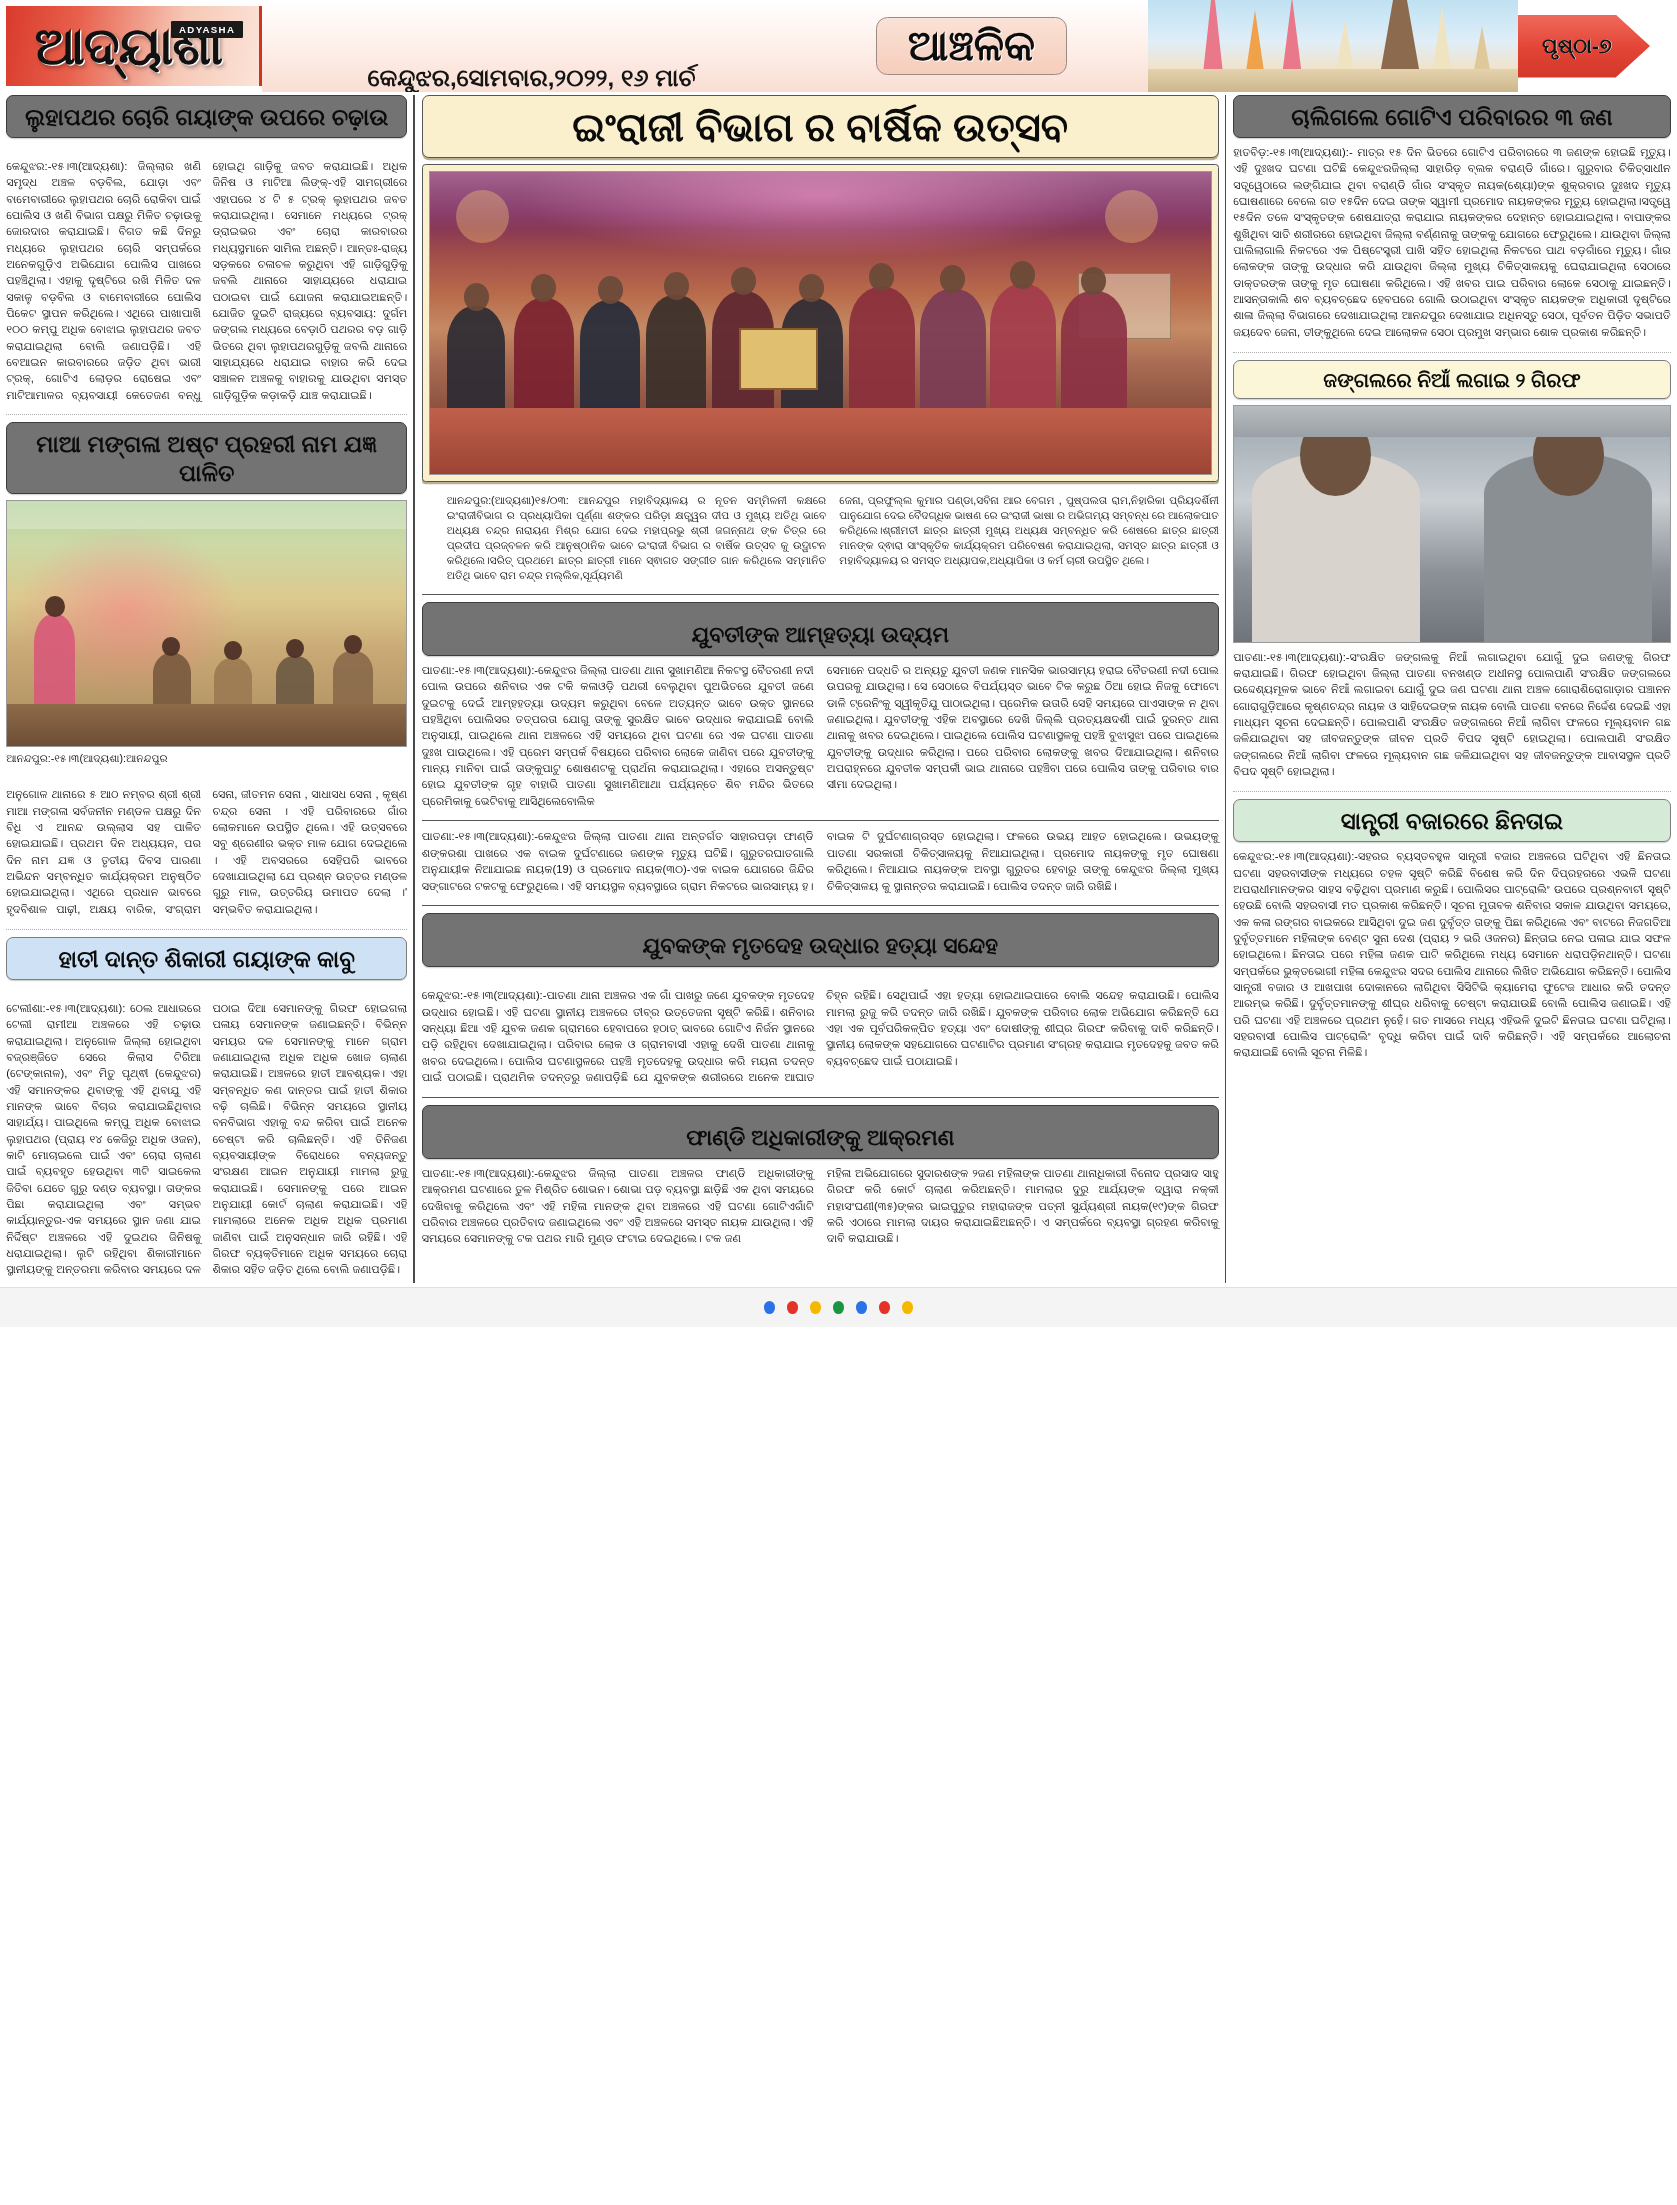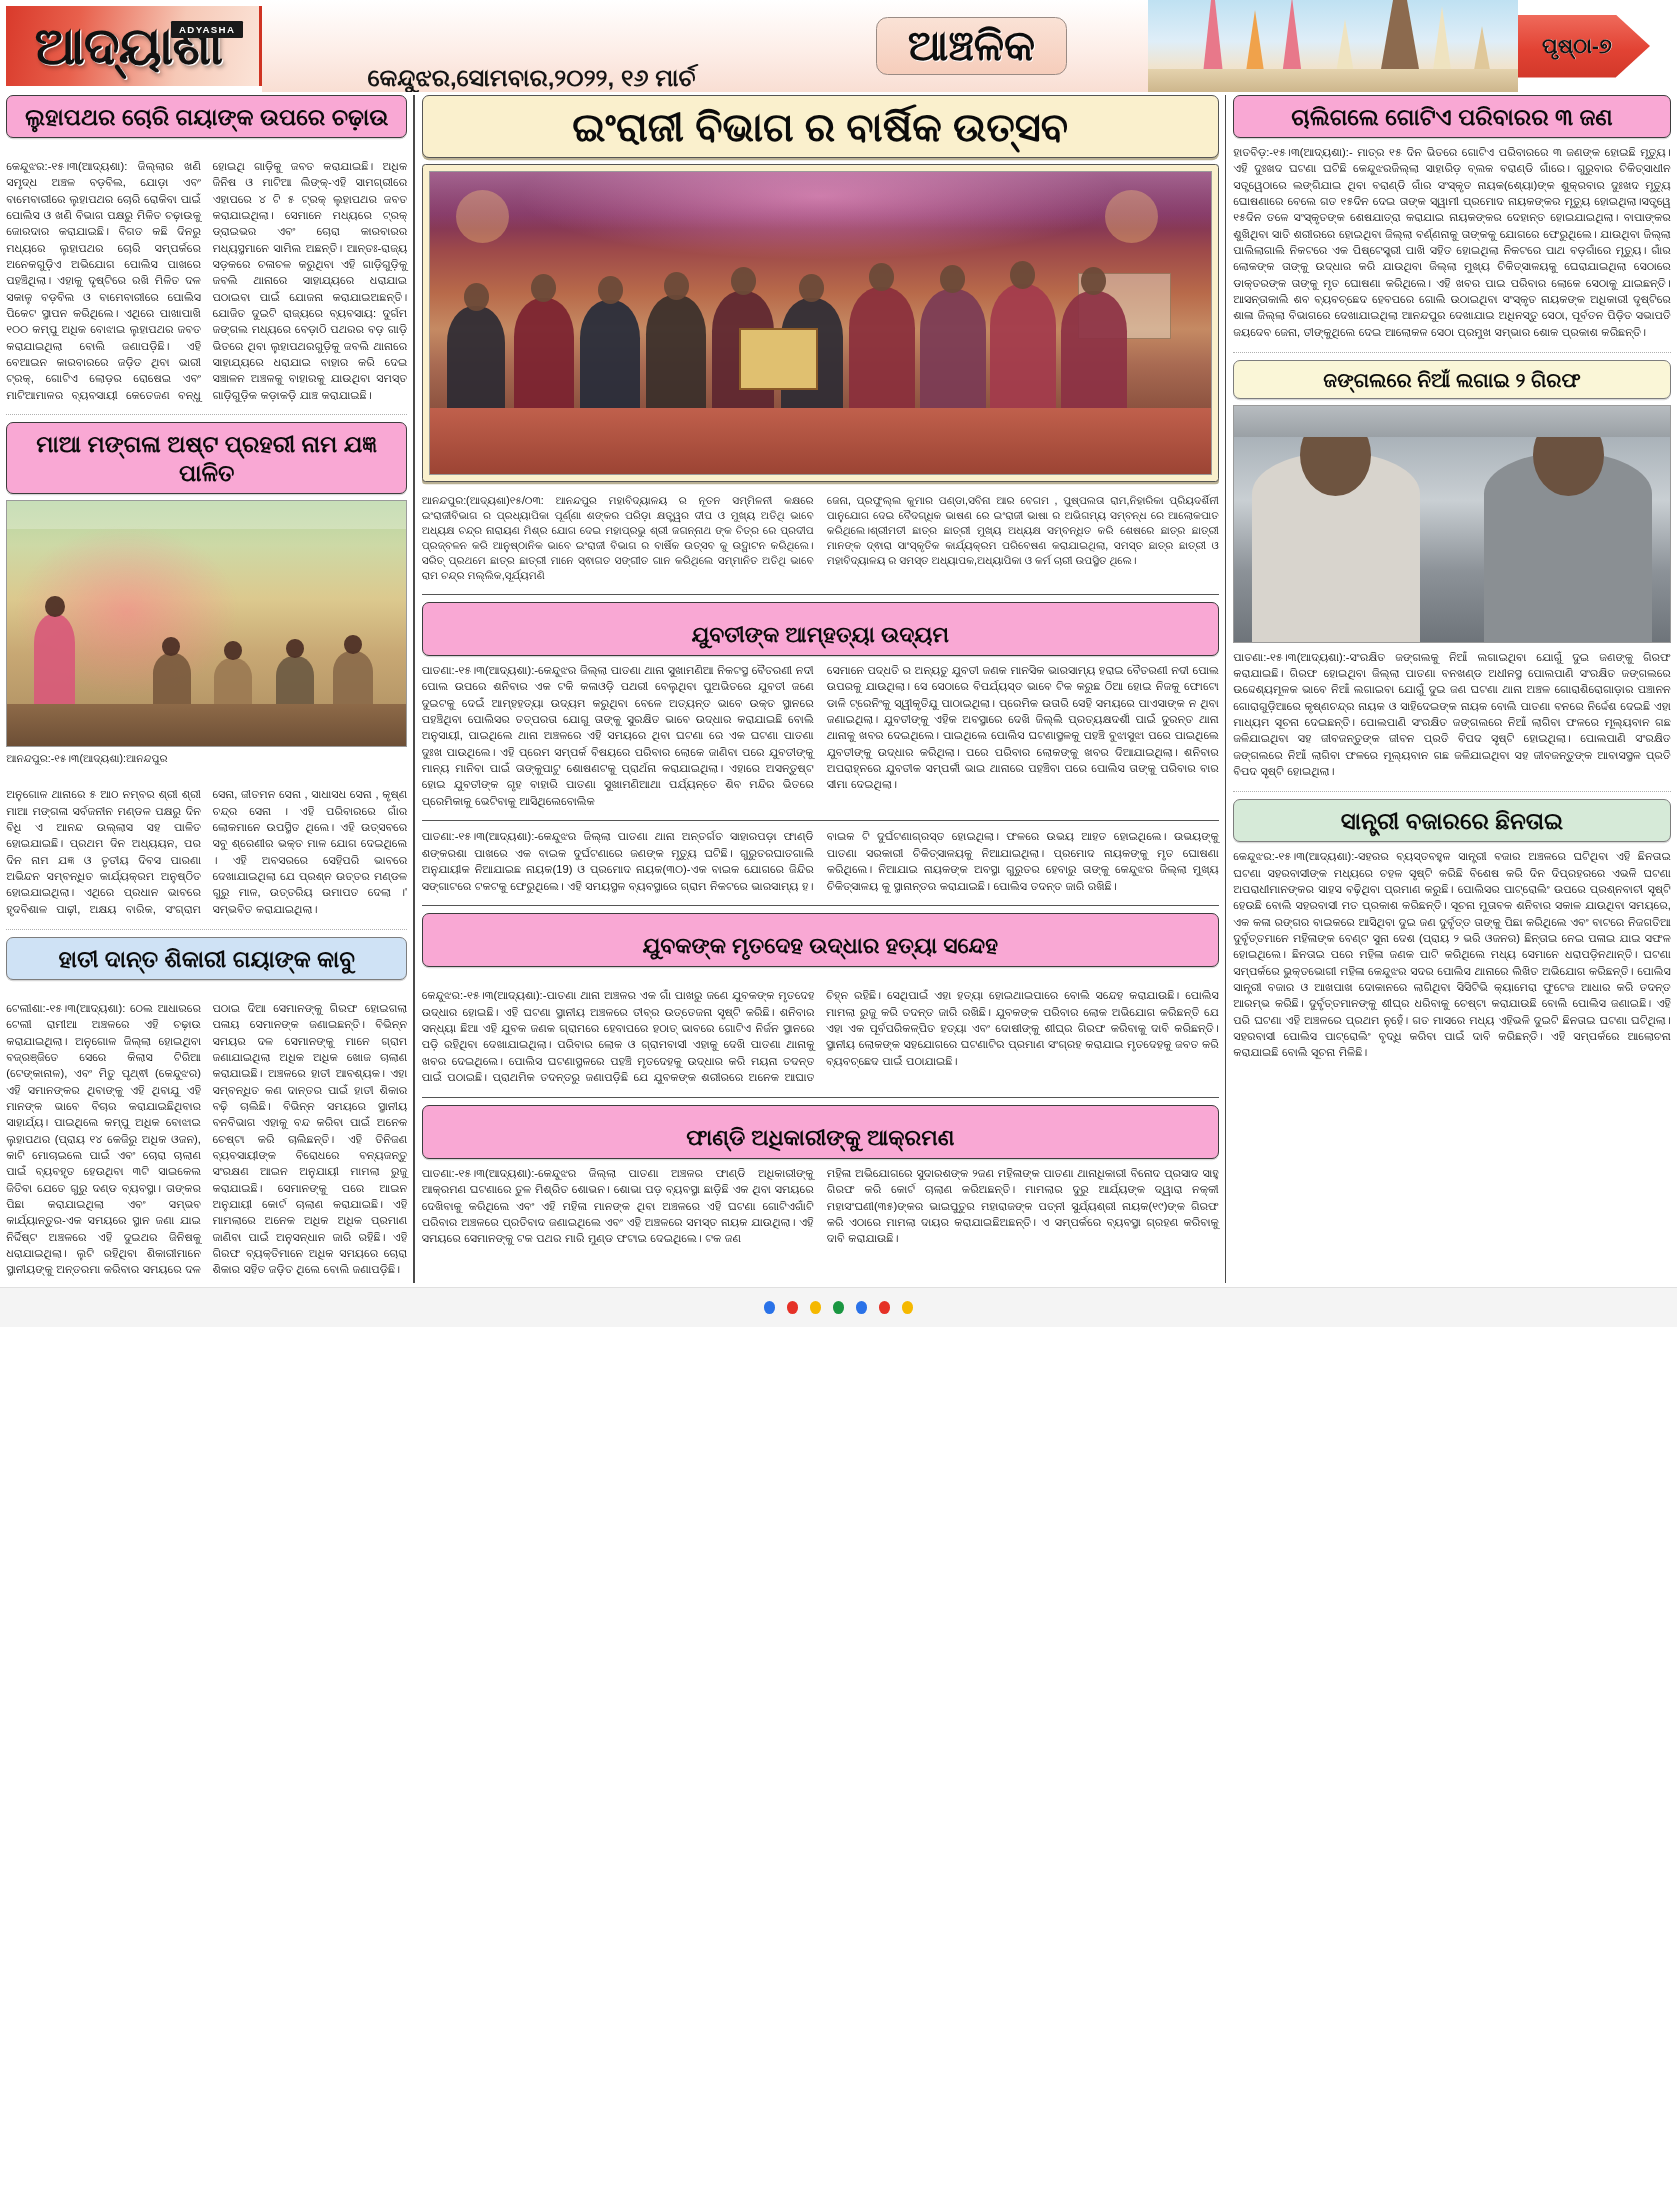--- a/index.html
+++ b/index.html
@@ -154,21 +154,21 @@
     box-shadow: 0 1.3px 0 #d7d7d7;
   }
   .headline-box.cream {
     background: #faf0cd;
     border-color: #555;
     box-shadow: 0 2.2px 0 #b9b093;
   }
   .headline-box.blue   { background: #cfe2f5; border-color: #7d7d7d; }
   .headline-box.yellow { background: #faf6d7; border-color: #7d7d7d; }
   .headline-box.green  { background: #d6ead8; border-color: #7d7d7d; }
-  .headline-box.plain  { background:#f9a8d4; border-color:#3d3d3d; border-width:1.8px 1.3px 1.3px 1.3px;}
+  .headline-box.plain  { background:#737373; border-color:#3d3d3d; border-width:1.8px 1.3px 1.3px 1.3px;}
 
   .hl {
     font-size: 23px;
     font-weight: bold;
     color: #0b0b0b;
     line-height: 1.22;
   }
   .hl-lg { font-size: 40px; line-height: 1.2; }
   .hl-md { font-size: 22px; line-height: 1.22; margin-top: 12px; }
 
@@ -376,21 +376,21 @@
           <div class="fig" style="left:490px;width:66px;height:185px;background:#7b3b55;"></div>
           <div class="head" style="left:510px;bottom:181px;width:25.6px;height:28px;background:#6b4a38;"></div>
           <div class="fig" style="left:560px;width:66px;height:190px;background:#a33b4c;"></div>
           <div class="head" style="left:580px;bottom:185px;width:25.6px;height:28px;background:#6b4a38;"></div>
           <div class="fig" style="left:631px;width:66px;height:183px;background:#8c3144;"></div>
           <div class="head" style="left:651px;bottom:179px;width:25.6px;height:28px;background:#6b4a38;"></div>
           <div style="position:absolute;left:309px;bottom:84px;width:79px;height:62px;background:#e0c070;border:2.6px solid #8a5a28;"></div>
           <div style="position:absolute;bottom:0;left:0;right:0;height:66px;background:linear-gradient(180deg,#c0604c,#9c4434);"></div>
         </div>
       </div>
-      <div style="display:flex;gap:13.2px;margin-top:4.4px;">
+      <div style="display:flex;gap:13.2px;margin-top:4.4px;margin-left:25px;">
         <div class="ph-caption" style="flex:1;">ଆନନ୍ଦପୁର:(ଆଦ୍ୟଶା)୧୫/୦୩: ଆନନ୍ଦପୁର ମହାବିଦ୍ୟାଳୟ ର ନୂତନ ସମ୍ମିଳନୀ କକ୍ଷରେ ଇଂରାଜୀବିଭାଗ ର ପ୍ରଧ୍ୟାପିକା ପୂର୍ଣ୍ଣା ଶଙ୍କର ପରିଡ଼ା କ୍ଷତ୍ତ୍ୱର ଦୀପ ଓ ମୁଖ୍ୟ ଅତିଥି ଭାବେ ଅଧ୍ୟକ୍ଷ ଚନ୍ଦ୍ର ନାରାୟଣ ମିଶ୍ର ଯୋଗ ଦେଇ ମହାପ୍ରଭୁ ଶ୍ରୀ ଜଗନ୍ନାଥ ଙ୍କ ଚିତ୍ର ରେ ପ୍ରଦୀପ ପ୍ରଜ୍ବଳନ କରି ଆନୁଷ୍ଠାନିକ ଭାବେ ଇଂରାଜୀ ବିଭାଗ ର ବାର୍ଷିକ ଉତ୍ସବ କୁ ଉଦ୍ଘାଟନ କରିଥିଲେ।ସରିତ୍ ପ୍ରଥମେ ଛାତ୍ର ଛାତ୍ରୀ ମାନେ ସ୍ଵାଗତ ସଙ୍ଗୀତ ଗାନ କରିଥିଲେ ସମ୍ମାନିତ ଅତିଥି ଭାବେ ରାମ ଚନ୍ଦ୍ର ମଲ୍ଲିକ,ସୂର୍ଯ୍ୟମଣି</div>
         <div class="ph-caption" style="flex:1;">ଜେନା, ପ୍ରଫୁଲ୍ଲ କୁମାର ପଣ୍ଡା,ସବିନା ଆର ବେଗମ , ପୁଷ୍ପଲତା ରାମ,ନିହାରିକା ପ୍ରିୟଦର୍ଶିନୀ ପାନୁଯୋଗ ଦେଇ ବୈଦଗ୍ଧିକ ଭାଷଣ ରେ ଇଂରାଜୀ ଭାଷା ର ଅଭିଗମ୍ୟ ସମ୍ବନ୍ଧ ରେ ଆଲୋକପାତ କରିଥିଲେ।ଶ୍ରୀମତୀ ଛାତ୍ର ଛାତ୍ରୀ ମୁଖ୍ୟ ଅଧ୍ୟକ୍ଷ ସମ୍ବନ୍ଧିତ କରି ଶେଷରେ ଛାତ୍ର ଛାତ୍ରୀ ମାନଙ୍କ ଦ୍ଵାରା ସାଂସ୍କୃତିକ କାର୍ଯ୍ୟକ୍ରମ ପରିବେଷଣ କରାଯାଇଥିଲା, ସମସ୍ତ ଛାତ୍ର ଛାତ୍ରୀ ଓ ମହାବିଦ୍ୟାଳୟ ର ସମସ୍ତ ଅଧ୍ୟାପକ,ଅଧ୍ୟାପିକା ଓ କର୍ମ ଚାରୀ ଉପସ୍ଥିତ ଥିଲେ।</div>
       </div>
     </div>
 
     <div class="solid-sep"></div>
 
     <div>
       <div class="headline-box plain">
         <div class="hl hl-md">ଯୁବତୀଙ୍କ ଆମ୍ହତ୍ୟା ଉଦ୍ୟମ</div>

